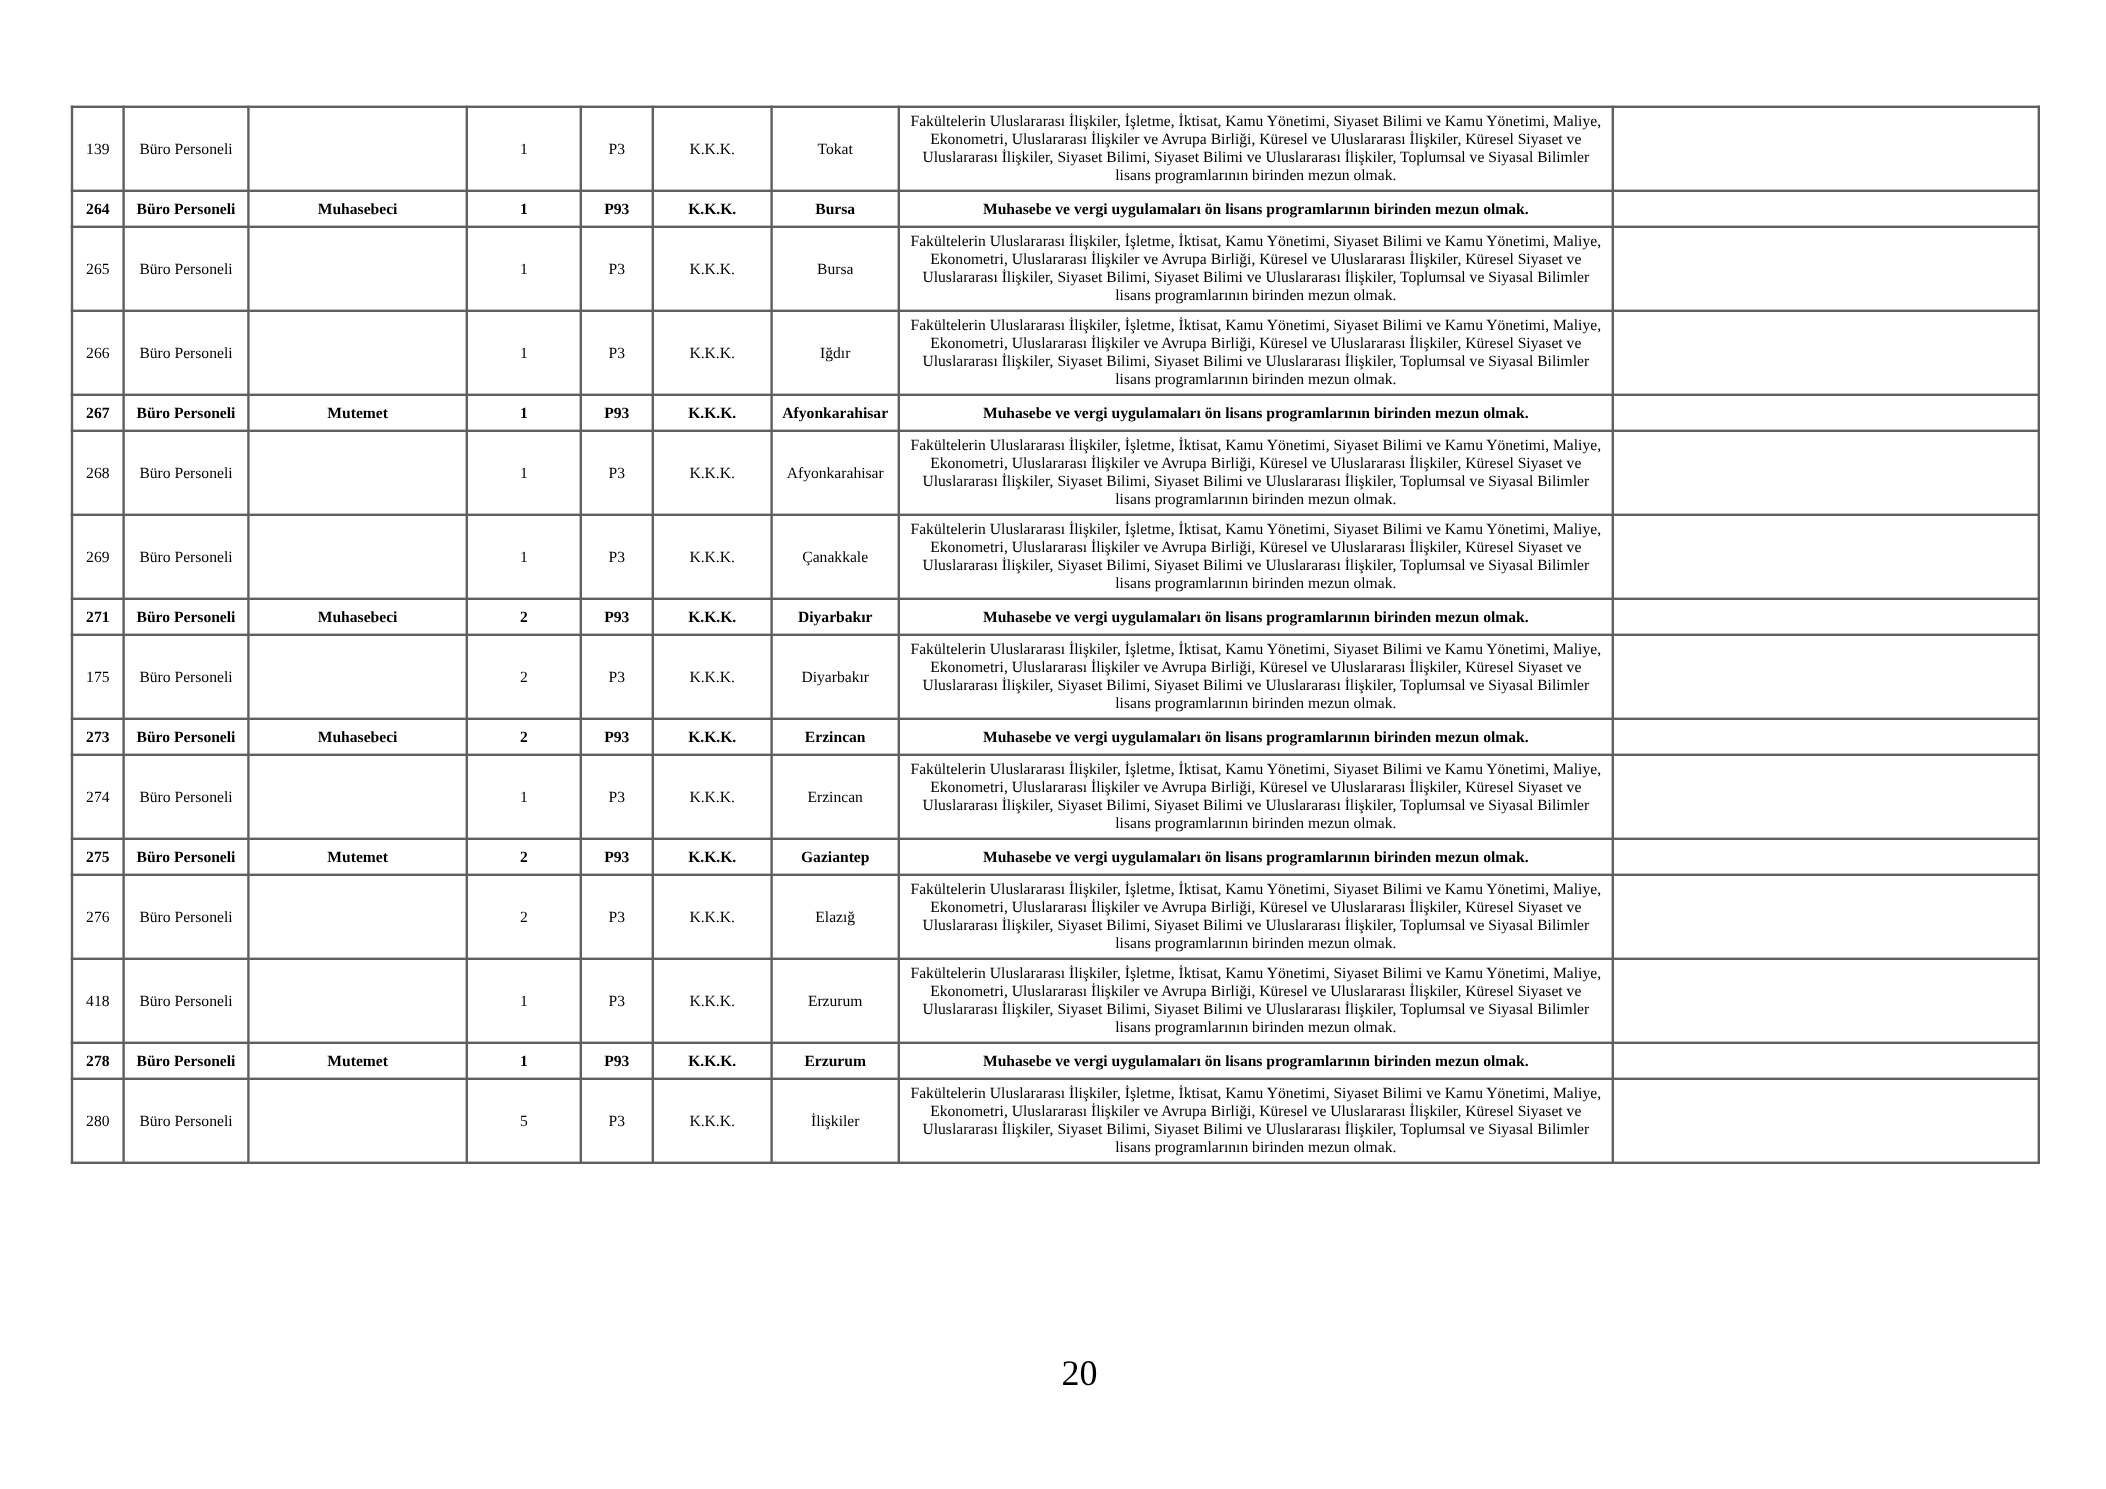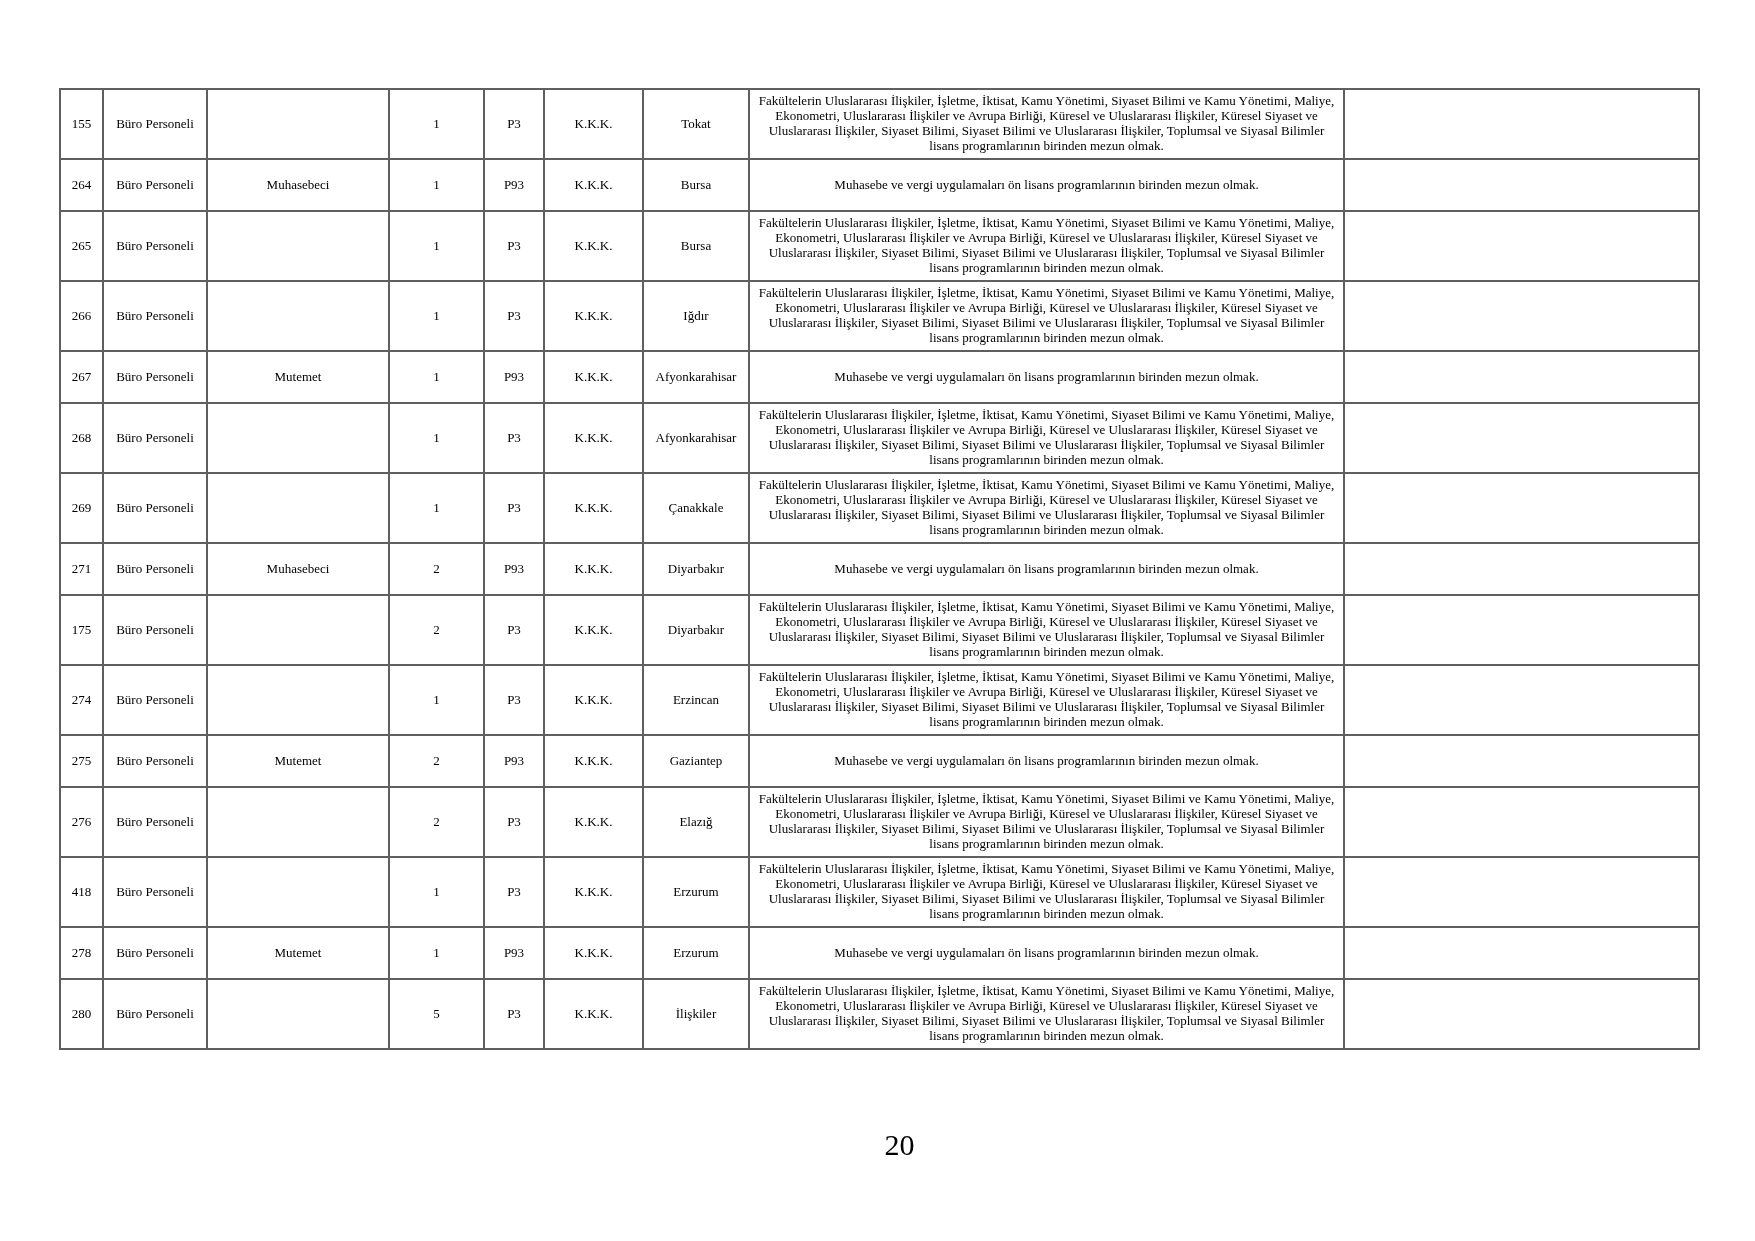--- a/index.html
+++ b/index.html
@@ -27,21 +27,21 @@
   table.jobs td {
     border: 2px solid #5f5f5f;
     font-size: 13px;
     line-height: 1.15;
     text-align: center;
     vertical-align: middle;
     padding: 2px 4px;
     overflow: hidden;
   }
   tr.long  { height: 70px; }
-  tr.short { height: 52px; }
+  tr.short { height: 30px; font-weight: bold; }
   td.req {
     text-align: justify;
     text-justify: inter-word;
     padding: 1px 5px;
     line-height: 14.8px;
   }
   .page-number {
     position: absolute;
     left: 0;
     right: 0;
@@ -64,21 +64,21 @@
       <col style="width:182px">
       <col style="width:95px">
       <col style="width:60px">
       <col style="width:99px">
       <col style="width:106px">
       <col style="width:595px">
       <col style="width:355px">
     </colgroup>
     <tbody>
         <tr class="long">
-      <td>155</td>
+      <td>139</td>
       <td>Büro Personeli</td>
       <td></td>
       <td>1</td>
       <td>P3</td>
       <td>K.K.K.</td>
       <td>Tokat</td>
       <td class="req">Fakültelerin Uluslararası İlişkiler, İşletme, İktisat, Kamu Yönetimi, Siyaset Bilimi ve Kamu Yönetimi, Maliye, Ekonometri, Uluslararası İlişkiler ve Avrupa Birliği, Küresel ve Uluslararası İlişkiler, Küresel Siyaset ve Uluslararası İlişkiler, Siyaset Bilimi, Siyaset Bilimi ve Uluslararası İlişkiler, Toplumsal ve Siyasal Bilimler lisans programlarının birinden mezun olmak.</td>
       <td></td>
     </tr>
         <tr class="short">
@@ -160,20 +160,31 @@
     </tr>
         <tr class="long">
       <td>175</td>
       <td>Büro Personeli</td>
       <td></td>
       <td>2</td>
       <td>P3</td>
       <td>K.K.K.</td>
       <td>Diyarbakır</td>
       <td class="req">Fakültelerin Uluslararası İlişkiler, İşletme, İktisat, Kamu Yönetimi, Siyaset Bilimi ve Kamu Yönetimi, Maliye, Ekonometri, Uluslararası İlişkiler ve Avrupa Birliği, Küresel ve Uluslararası İlişkiler, Küresel Siyaset ve Uluslararası İlişkiler, Siyaset Bilimi, Siyaset Bilimi ve Uluslararası İlişkiler, Toplumsal ve Siyasal Bilimler lisans programlarının birinden mezun olmak.</td>
+      <td></td>
+    </tr>
+        <tr class="short">
+      <td>273</td>
+      <td>Büro Personeli</td>
+      <td>Muhasebeci</td>
+      <td>2</td>
+      <td>P93</td>
+      <td>K.K.K.</td>
+      <td>Erzincan</td>
+      <td class="req">Muhasebe ve vergi uygulamaları ön lisans programlarının birinden mezun olmak.</td>
       <td></td>
     </tr>
         <tr class="long">
       <td>274</td>
       <td>Büro Personeli</td>
       <td></td>
       <td>1</td>
       <td>P3</td>
       <td>K.K.K.</td>
       <td>Erzincan</td>

